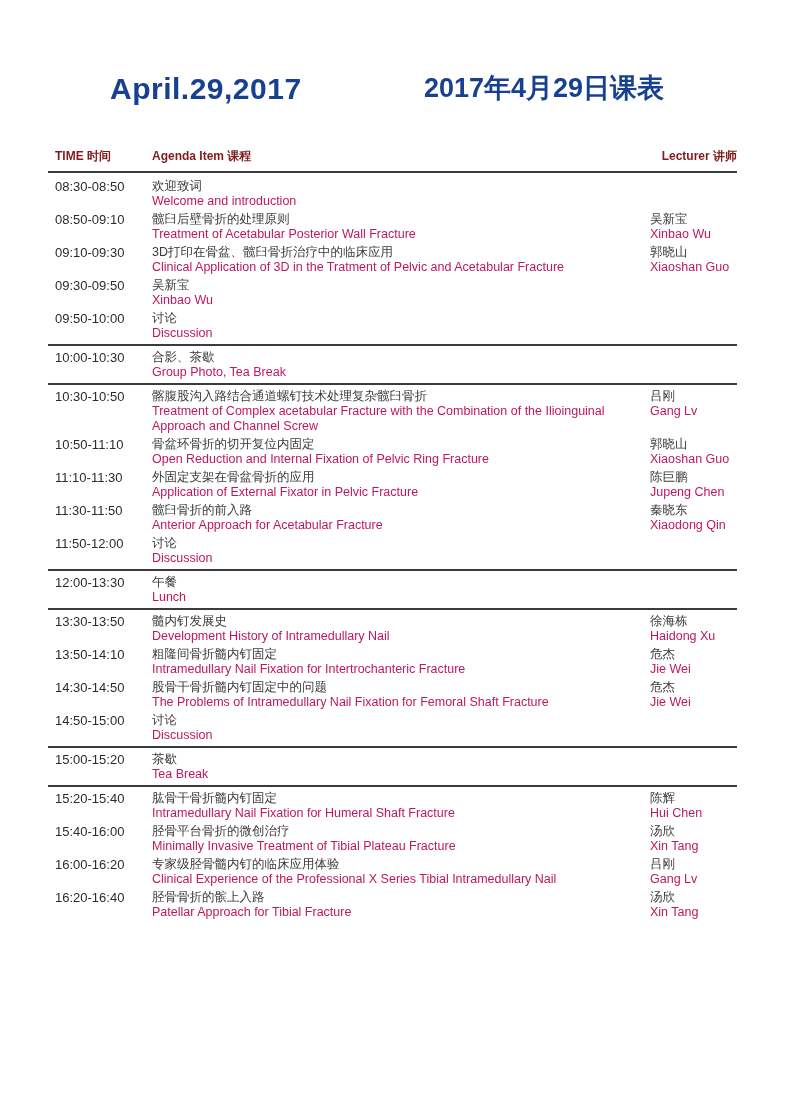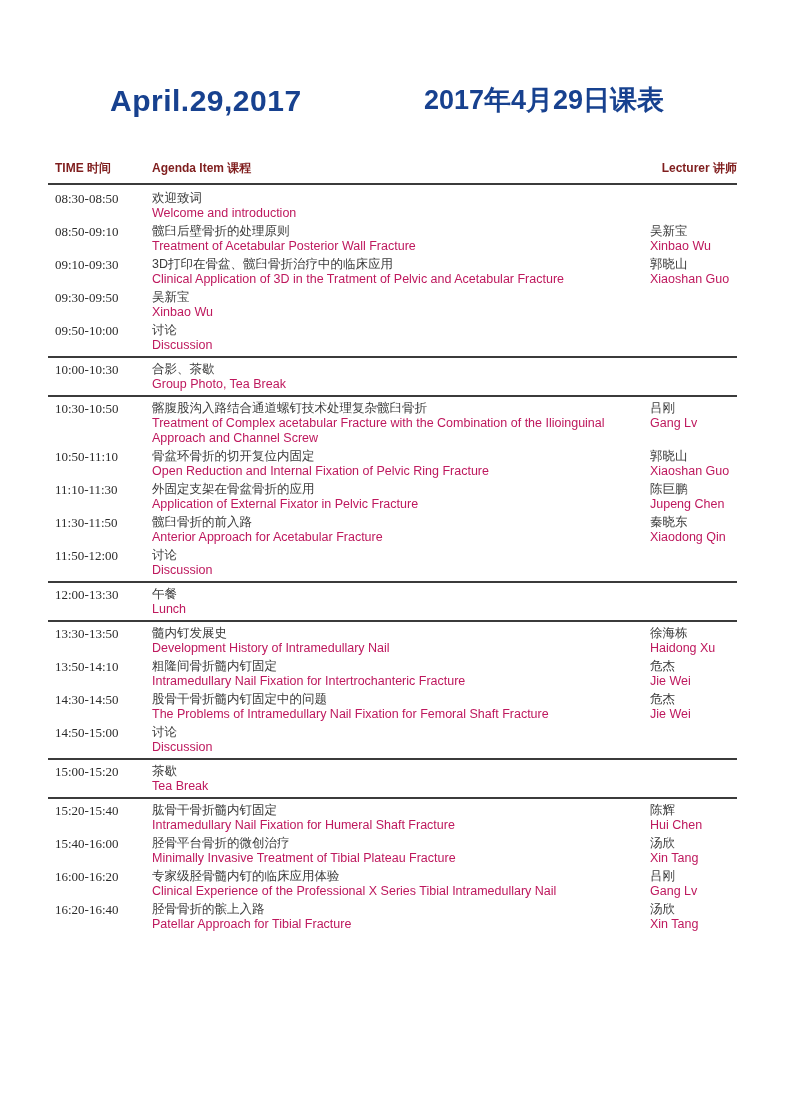--- a/index.html
+++ b/index.html
@@ -4,21 +4,20 @@
 <style>
   html, body { margin: 0; padding: 0; background: #ffffff; }
   .page {
     position: relative;
     width: 800px;
     height: 919px;
     background: #ffffff;
     font-family: "Liberation Sans", sans-serif;
     color: #333333;
     overflow: hidden;
-    margin-top: 12px;
   }
   .titlebar { position: relative; height: 120px; }
   .title-en {
     position: absolute; left: 110px; top: 72px;
     font-size: 30px; font-weight: 600; color: #17418f; letter-spacing: 0.5px;
   }
   .title-zh {
     position: absolute; left: 424px; top: 70px;
     font-size: 27px; font-weight: 600; color: #17418f;
   }
@@ -26,21 +25,21 @@
   .thead { display: flex; font-size: 12px; font-weight: 700; color: #7f1d1d; }
   .thead .h-time { width: 104px; padding-left: 7px; box-sizing: border-box; }
   .thead .h-agenda { flex: 1; }
   .thead .h-lect { width: 100px; text-align: right; }
   .hr { background: #3b3b3b; height: 2px; border: 0; }
   .hr-header { margin-top: 6px; }
   .hr-section { margin: 3px 0 4px 0; }
   .hr-bottom { height: 3px; background: #4a4a4a; margin-top: 2px; }
   .rows { padding-top: 6px; }
   .row { display: flex; margin-bottom: 3px; font-size: 12.5px; line-height: 15px; }
-  .col-time { width: 104px; padding-left: 7px; box-sizing: border-box; font-size: 13px; color: #2b2b2b; font-family: Liberation Serif, serif; }
+  .col-time { width: 104px; padding-left: 7px; box-sizing: border-box; font-size: 13px; color: #2b2b2b; }
   .col-agenda { width: 498px; box-sizing: border-box; padding-right: 10px; }
   .col-lect { width: 87px; }
   .zh { color: #3a3a3a; }
   .en { color: #be185d; }
 </style>
 </head>
 <body>
 
 <div class="page">
 

